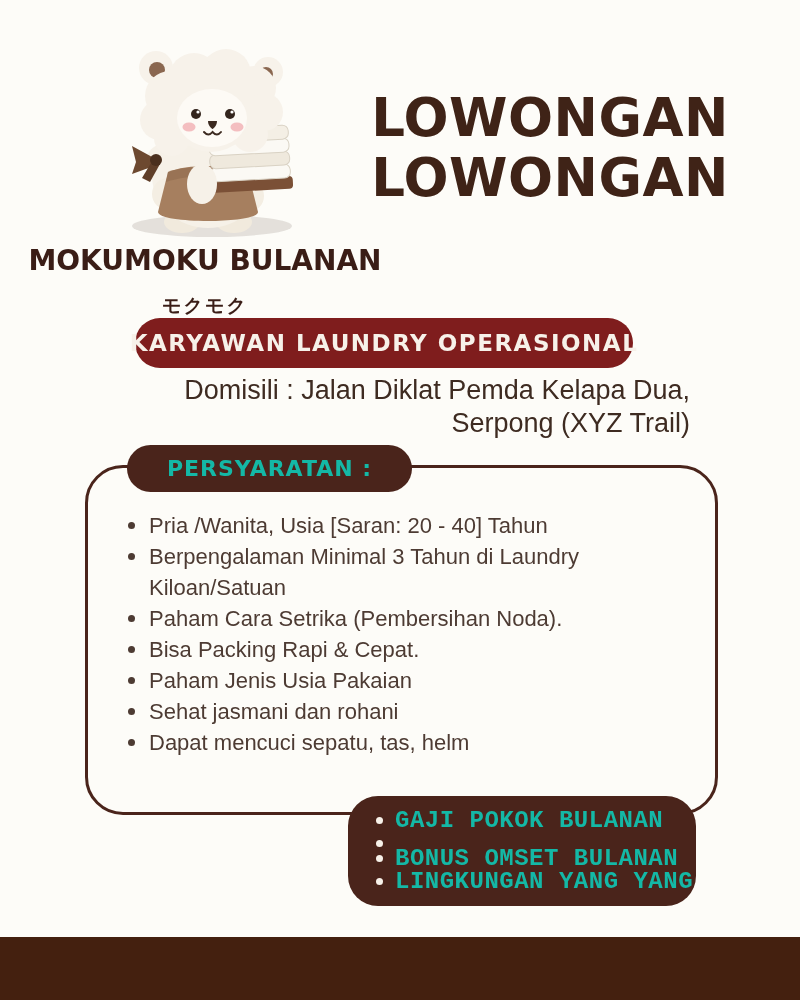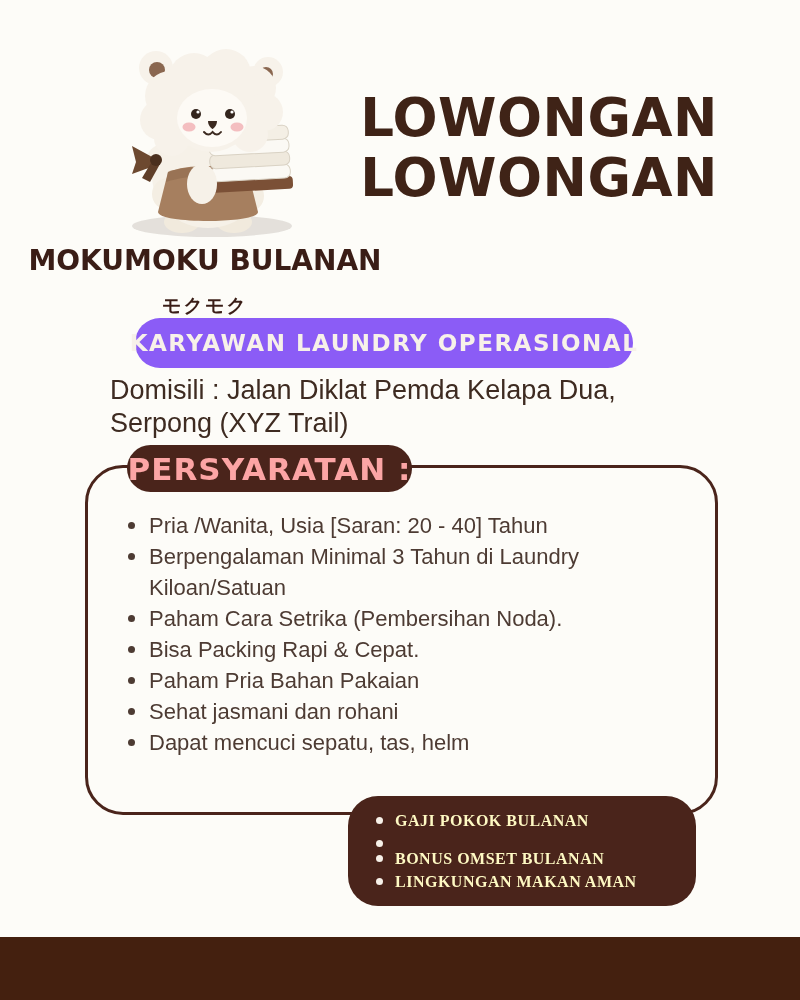--- a/index.html
+++ b/index.html
@@ -6,65 +6,65 @@
   body{
     width:800px;height:1000px;position:relative;overflow:hidden;
     background:#FDFCF8;
     font-family:"Liberation Sans", sans-serif;
   }
   .abs{position:absolute;}
 
   
   .mascot{left:98px;top:26px;width:228px;height:216px;}
   .title{
-    left:324px;top:88px;width:430px;text-align:center;
+    left:335px;top:88px;width:430px;text-align:center;
     font-family:"DejaVu Sans", sans-serif;
     font-weight:800;font-size:53px;line-height:60px;
     color:#3F2317;letter-spacing:0.5px;
   }
   .brand{left:25px;top:245px;width:360px;text-align:center;color:#3A1D16;}
   .brand-name{
     font-family:"DejaVu Sans", sans-serif;
     font-weight:700;font-size:28px;letter-spacing:0px;line-height:32px;
   }
   .brand-jp{
     font-family:"DejaVu Sans", sans-serif;
     font-weight:700;font-size:19px;margin-top:16px;letter-spacing:2px;
   }
 
   
   .role-pill{
     left:135px;top:318px;width:498px;height:50px;border-radius:25px;
-    background:#8b5cf6;display:flex;align-items:center;justify-content:center;
+    background:#7f1d1d;display:flex;align-items:center;justify-content:center;
   }
   .role-pill span{
     color:#F7F1E9;font-family:"DejaVu Sans", sans-serif;
     font-weight:700;font-size:23px;letter-spacing:1.5px;white-space:nowrap;
   }
 
   
   .domisili{
-    left:110px;top:374px;width:580px;text-align:left;
+    left:110px;top:374px;width:580px;text-align:right;
     font-size:27px;line-height:33px;color:#3E2B21;font-weight:400;
   }
 
   
   .req-box{
     left:85px;top:465px;width:627px;height:344px;
     border:3px solid #4A241B;border-radius:38px;
     background:transparent;z-index:1;
   }
   .req-label{
     left:127px;top:445px;width:285px;height:47px;border-radius:24px;
     background:#4A241B;display:flex;align-items:center;justify-content:center;
     z-index:2;
   }
   .req-label span{
-    color:#fca5a5;font-family:"DejaVu Sans", sans-serif;
-    font-weight:700;font-size:31px;letter-spacing:1px;
+    color:#14b8a6;font-family:"DejaVu Sans", sans-serif;
+    font-weight:700;font-size:22px;letter-spacing:1px;
   }
   .req-list{
     left:118px;top:502px;width:575px;z-index:2;
     list-style:none;margin:8px;padding:0;
     color:#4D3B33;font-size:22px;line-height:31px;
   }
   .req-item{display:flex;align-items:flex-start;}
   .req-item .dot{
     width:7px;height:7px;border-radius:50%;background:#4D3B33;
     margin:12px 14px 0 2px;flex:none;
@@ -76,22 +76,22 @@
     background:#4A241B;z-index:3;padding:13px 18px 13px 28px;
     box-sizing:border-box;
   }
   .benefits-list{list-style:none;margin:0;padding:0;}
   .benefit-item{display:flex;align-items:flex-start;}
   .benefit-item .dot{
     width:7px;height:7px;border-radius:50%;background:#F7F1E9;
     margin:8px 12px 0 0;flex:none;
   }
   .benefit-item .txt{
-    color:#fef9c3;font-family:Liberation Serif, serif;
-    font-weight:700;font-size:16px;line-height:23px;letter-spacing:0.5px;
+    color:#14b8a6;font-family:Liberation Mono, monospace;
+    font-weight:700;font-size:24px;line-height:23px;letter-spacing:0.5px;
     white-space:nowrap;
   }
 
   
   .footer-bar{
     left:0;top:937px;width:800px;height:63px;background:#44200F;
   }
 </style>
 </head>
 <body>
@@ -186,21 +186,21 @@
     <li class="req-item">
     <span class="dot"></span>
     <span class="txt">Paham Cara Setrika (Pembersihan Noda).</span>
   </li>
     <li class="req-item">
     <span class="dot"></span>
     <span class="txt">Bisa Packing Rapi &amp; Cepat.</span>
   </li>
     <li class="req-item">
     <span class="dot"></span>
-    <span class="txt">Paham Pria Bahan Pakaian</span>
+    <span class="txt">Paham Jenis Usia Pakaian</span>
   </li>
     <li class="req-item">
     <span class="dot"></span>
     <span class="txt">Sehat jasmani dan rohani</span>
   </li>
     <li class="req-item">
     <span class="dot"></span>
     <span class="txt">Dapat mencuci sepatu, tas, helm</span>
   </li>
   </ul>
@@ -213,18 +213,18 @@
     </li>
       <li class="benefit-item">
       <span class="dot"></span>
     </li>
       <li class="benefit-item">
       <span class="dot"></span>
       <span class="txt">BONUS OMSET BULANAN</span>
     </li>
       <li class="benefit-item">
       <span class="dot"></span>
-      <span class="txt">LINGKUNGAN MAKAN AMAN</span>
+      <span class="txt">LINGKUNGAN YANG YANG</span>
     </li>
     </ul>
 </div>
 
 <div class="abs footer-bar"></div>
 
 </body></html>

